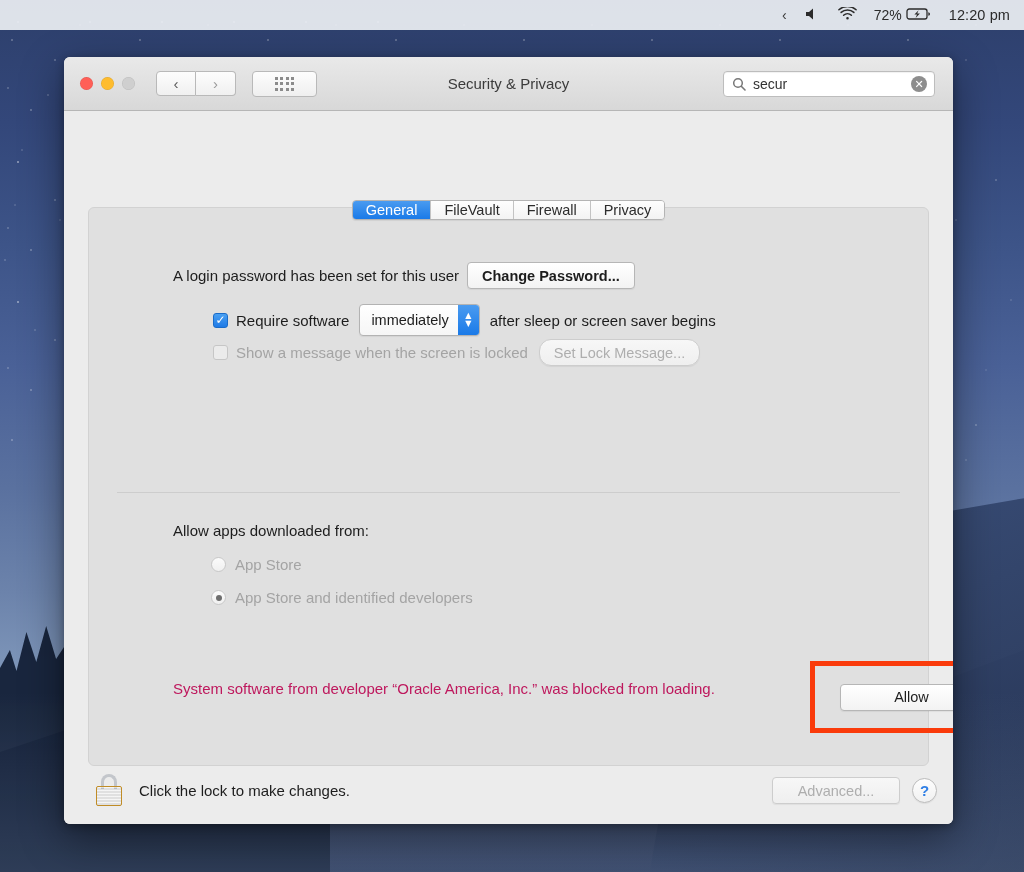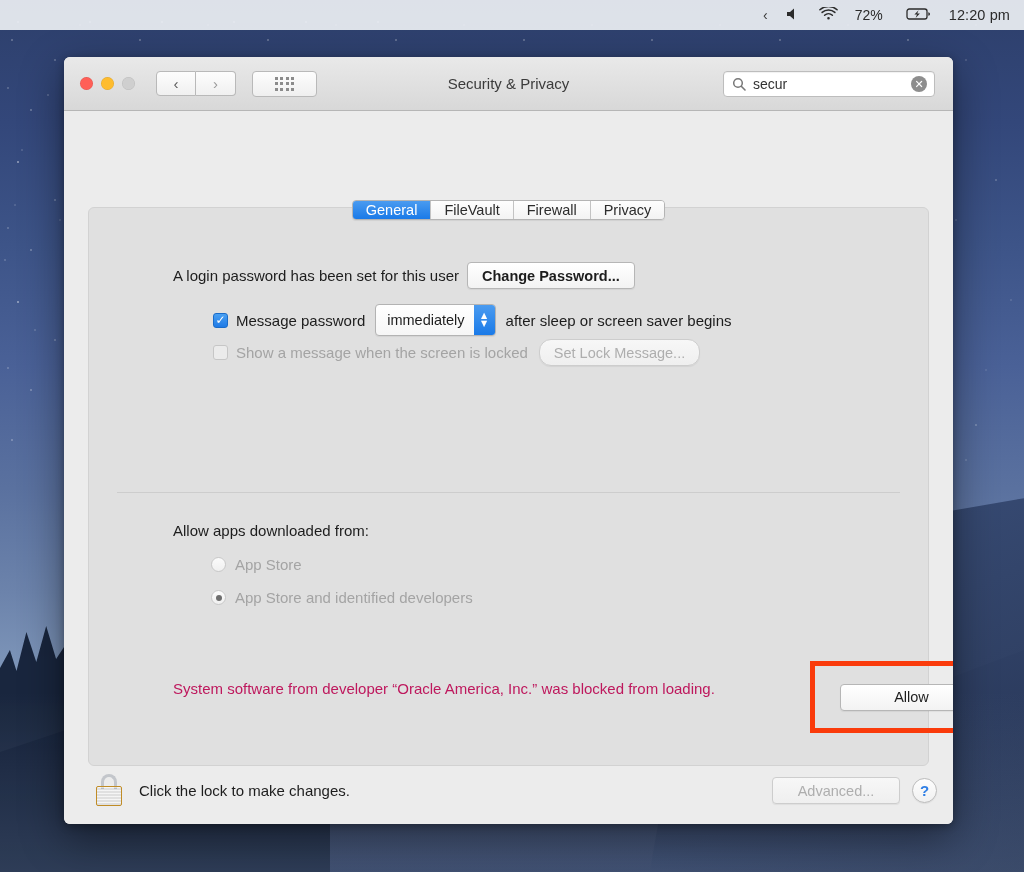--- a/index.html
+++ b/index.html
@@ -90,21 +90,21 @@
     position: absolute; left: 0; top: 0; width: 1024px; height: 30px;
     background: rgba(233,236,241,.94);
     display: flex; align-items: center; justify-content: flex-end;
     padding-right: 14px;
     font-size: 14px; color: #2b2b2b;
     z-index: 20;
   }
   .mb-item { display: flex; align-items: center; margin-left: 17px; }
   .mb-chev { font-size: 14px; color: #3a3a3a; }
   .mb-time { font-size: 14.5px; letter-spacing: .1px; }
-  .mb-pct { font-size: 14px; margin-right: 23px; }
+  .mb-pct { font-size: 14px; margin-right: 4px; }
 
   
   #prefwindow {
     position: absolute; left: 64px; top: 57px;
     width: 889px; height: 767px;
     background: #ececec;
     border-radius: 6px;
     box-shadow: 0 14px 44px rgba(0,0,0,.45), 0 2px 8px rgba(0,0,0,.3);
     overflow: hidden;
     z-index: 10;
@@ -438,21 +438,21 @@
 
       <div id="panel">
 
         <div class="row" id="row-loginpw">
           <span class="label-txt">A login password has been set for this user</span>
           <span class="btn" style="margin-left:8px;font-weight:bold;">Change Password...</span>
         </div>
 
         <div class="row" id="row-require">
           <span class="checkbox checked"></span>
-          <span class="label-txt">Message password</span>
+          <span class="label-txt">Require software</span>
           <span class="popup">
             <span class="pval">immediately</span>
             <span class="stepper">
               <span>▲</span>
               <span>▼</span>
             </span>
           </span>
           <span class="label-txt">after sleep or screen saver begins</span>
         </div>
 

